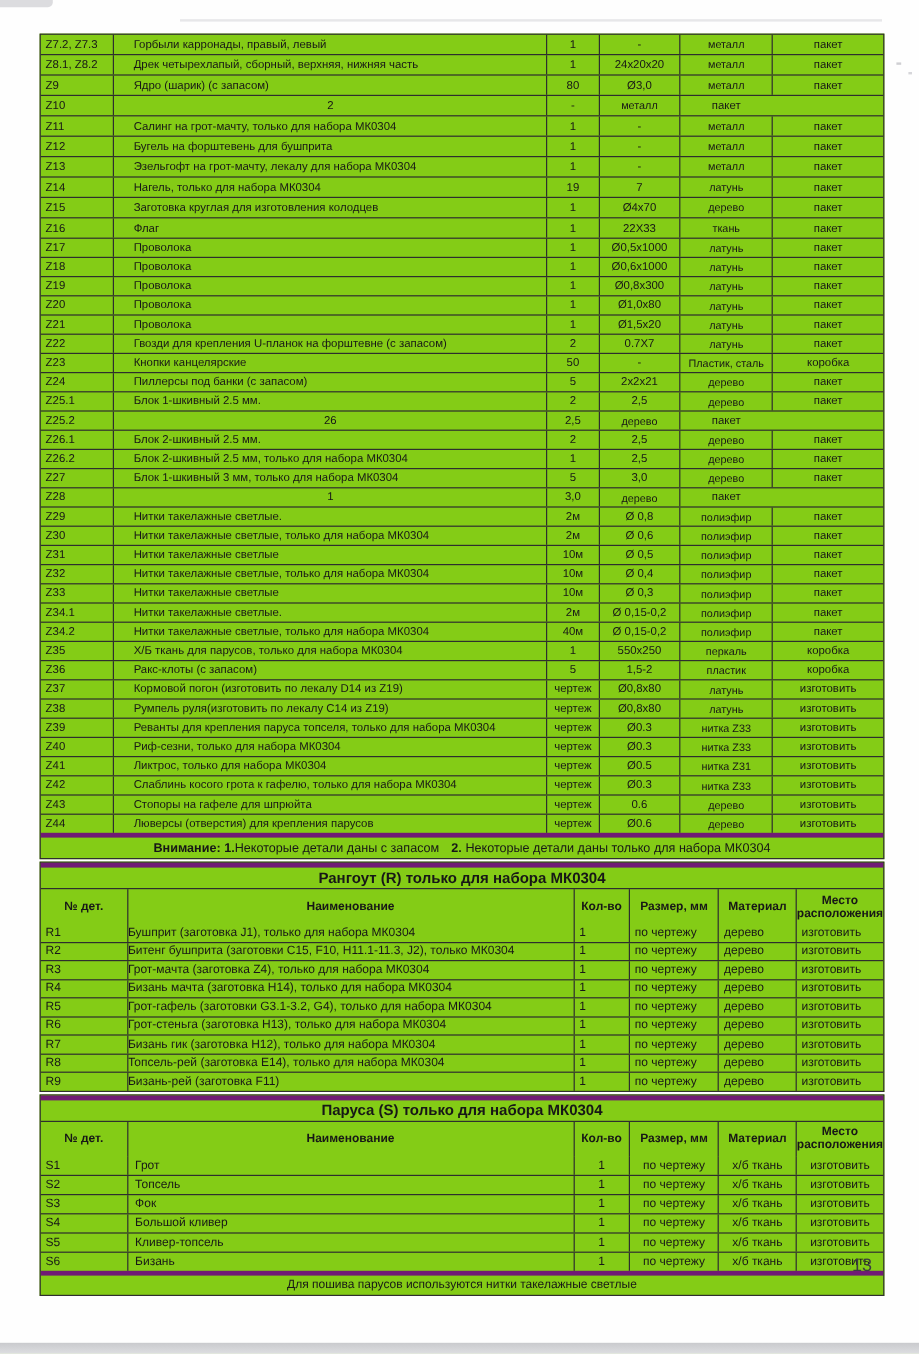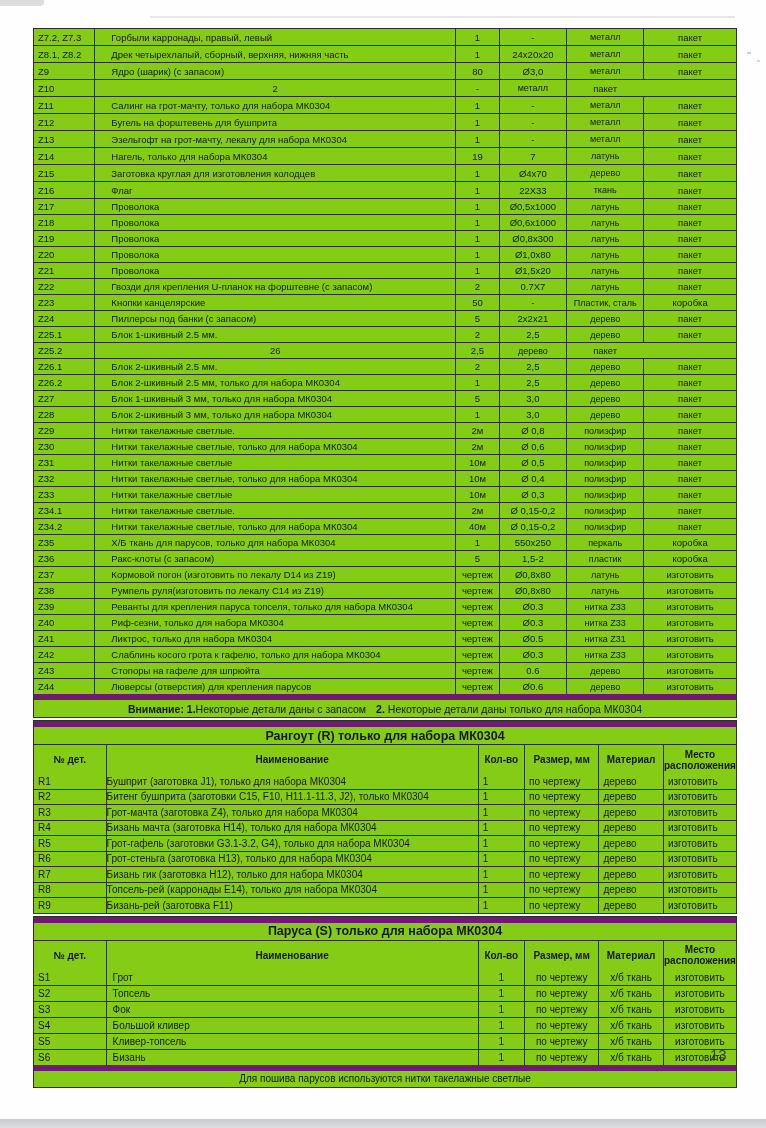--- a/index.html
+++ b/index.html
@@ -27,21 +27,21 @@
   .td:first-child{border-left:none;}
 
   
   .z-tbl .tr{grid-template-columns:8.6% 51.4% 6.2% 9.6% 11% 13.2%;height:15px;font-size:9.5px;}
   .z-tbl .tr.tall{height:16px;}
   .z-tbl .c1{padding-left:4px;}
   .z-tbl .c2{padding-left:16px;}
   .z-tbl .c3,.z-tbl .c4,.z-tbl .c5,.z-tbl .c6{justify-content:center;}
   .z-tbl .c5{font-size:9px;}
 
-  .merged-row{display:flex;align-items:center;justify-content:center;border-top:6px solid #701a75;text-align:center;}
+  .merged-row{display:flex;align-items:center;justify-content:center;border-top:4px solid #701a75;text-align:center;}
   .notice-row{height:17px;font-size:10.5px;}
   .notice-row .b{font-weight:bold;}
   .notice-row .n2{margin-left:10px;}
   .notice-row .sp{margin-left:3px;}
   .title-row{height:17px;font-size:12.5px;font-weight:bold;}
 
   
   .rs-cols .tr{grid-template-columns:10.2% 53% 6.6% 10.6% 9.2% 10.4%;}
   .head-row{height:29px;font-weight:bold;font-size:10px;}
   .head-row .td{justify-content:center;text-align:center;white-space:normal;line-height:11px;}
@@ -246,21 +246,20 @@
           <div class="tr body-row">
             <div class="td c1">Z27</div>
             <div class="td c2">Блок 1-шкивный 3 мм, только для набора МК0304</div>
             <div class="td c3">5</div>
             <div class="td c4">3,0</div>
             <div class="td c5">дерево</div>
             <div class="td c6">пакет</div>
           </div>
           <div class="tr body-row">
             <div class="td c1">Z28</div>
-            <div class="td c2">Блок 2-шкивный 3 мм, только для набора МК0304</div>
             <div class="td c3">1</div>
             <div class="td c4">3,0</div>
             <div class="td c5">дерево</div>
             <div class="td c6">пакет</div>
           </div>
           <div class="tr body-row">
             <div class="td c1">Z29</div>
             <div class="td c2">Нитки такелажные  светлые.</div>
             <div class="td c3">2м</div>
             <div class="td c4">Ø 0,8</div>
@@ -466,21 +465,21 @@
           <div class="tr body-row">
             <div class="td c1">R7</div>
             <div class="td c2">Бизань гик  (заготовка H12), только для набора МК0304</div>
             <div class="td c3">1</div>
             <div class="td c4">по чертежу</div>
             <div class="td c5">дерево</div>
             <div class="td c6">изготовить</div>
           </div>
           <div class="tr body-row">
             <div class="td c1">R8</div>
-            <div class="td c2">Топсель-рей  (карронады E14), только для набора МК0304</div>
+            <div class="td c2">Топсель-рей  (заготовка E14), только для набора МК0304</div>
             <div class="td c3">1</div>
             <div class="td c4">по чертежу</div>
             <div class="td c5">дерево</div>
             <div class="td c6">изготовить</div>
           </div>
           <div class="tr body-row">
             <div class="td c1">R9</div>
             <div class="td c2">Бизань-рей  (заготовка F11)</div>
             <div class="td c3">1</div>
             <div class="td c4">по чертежу</div>

